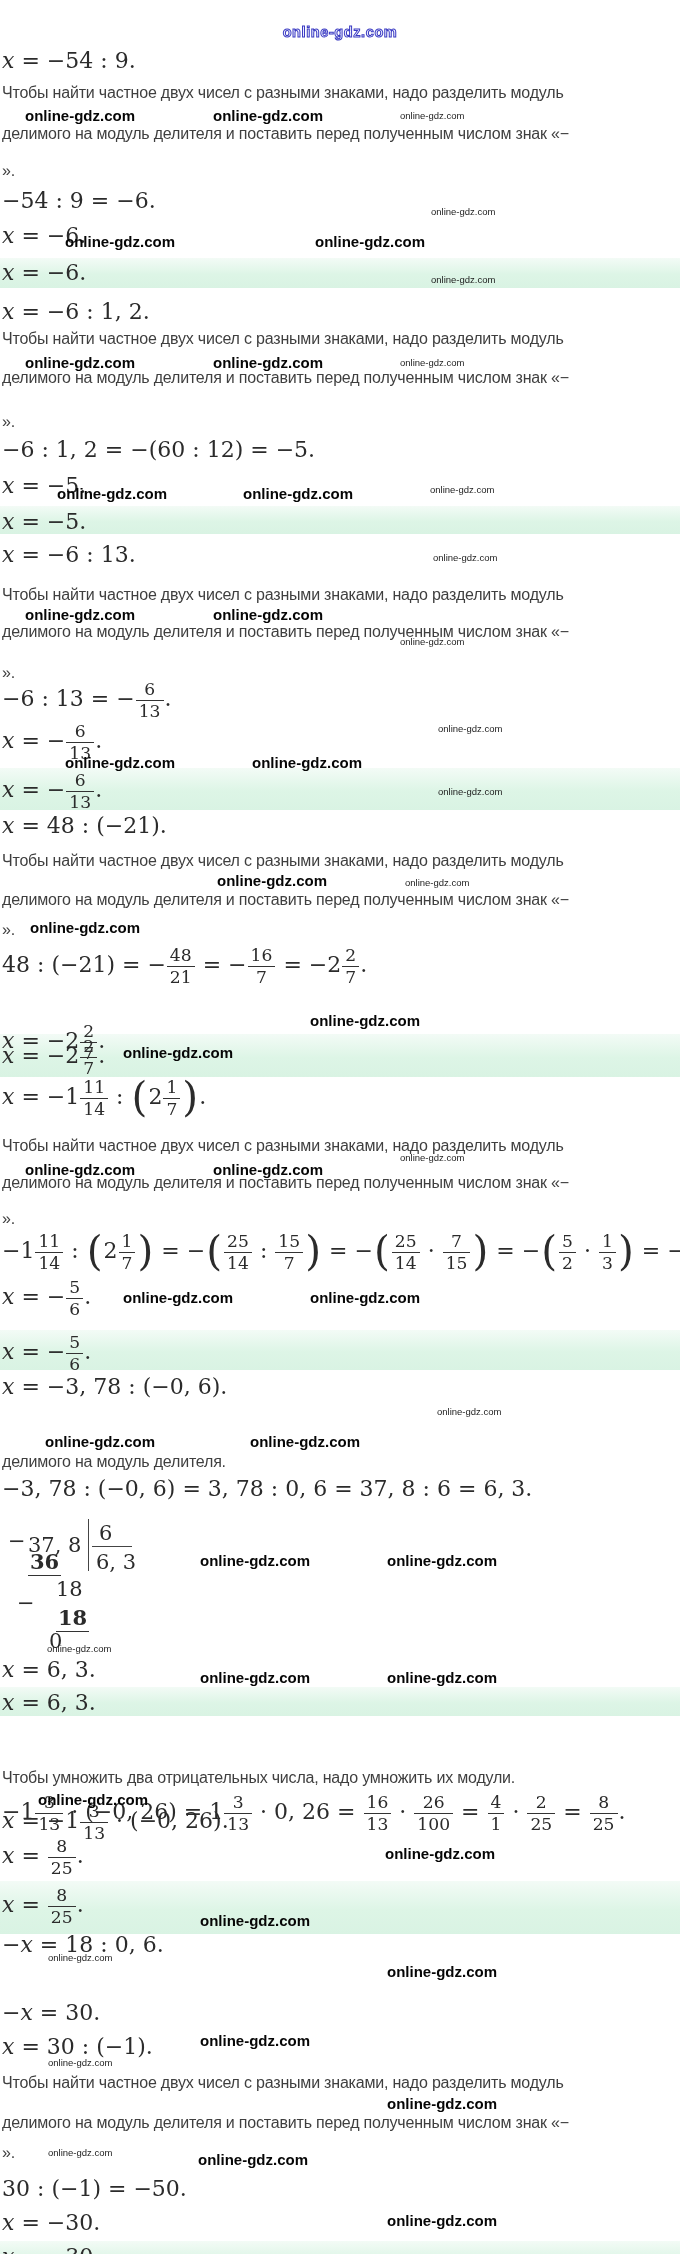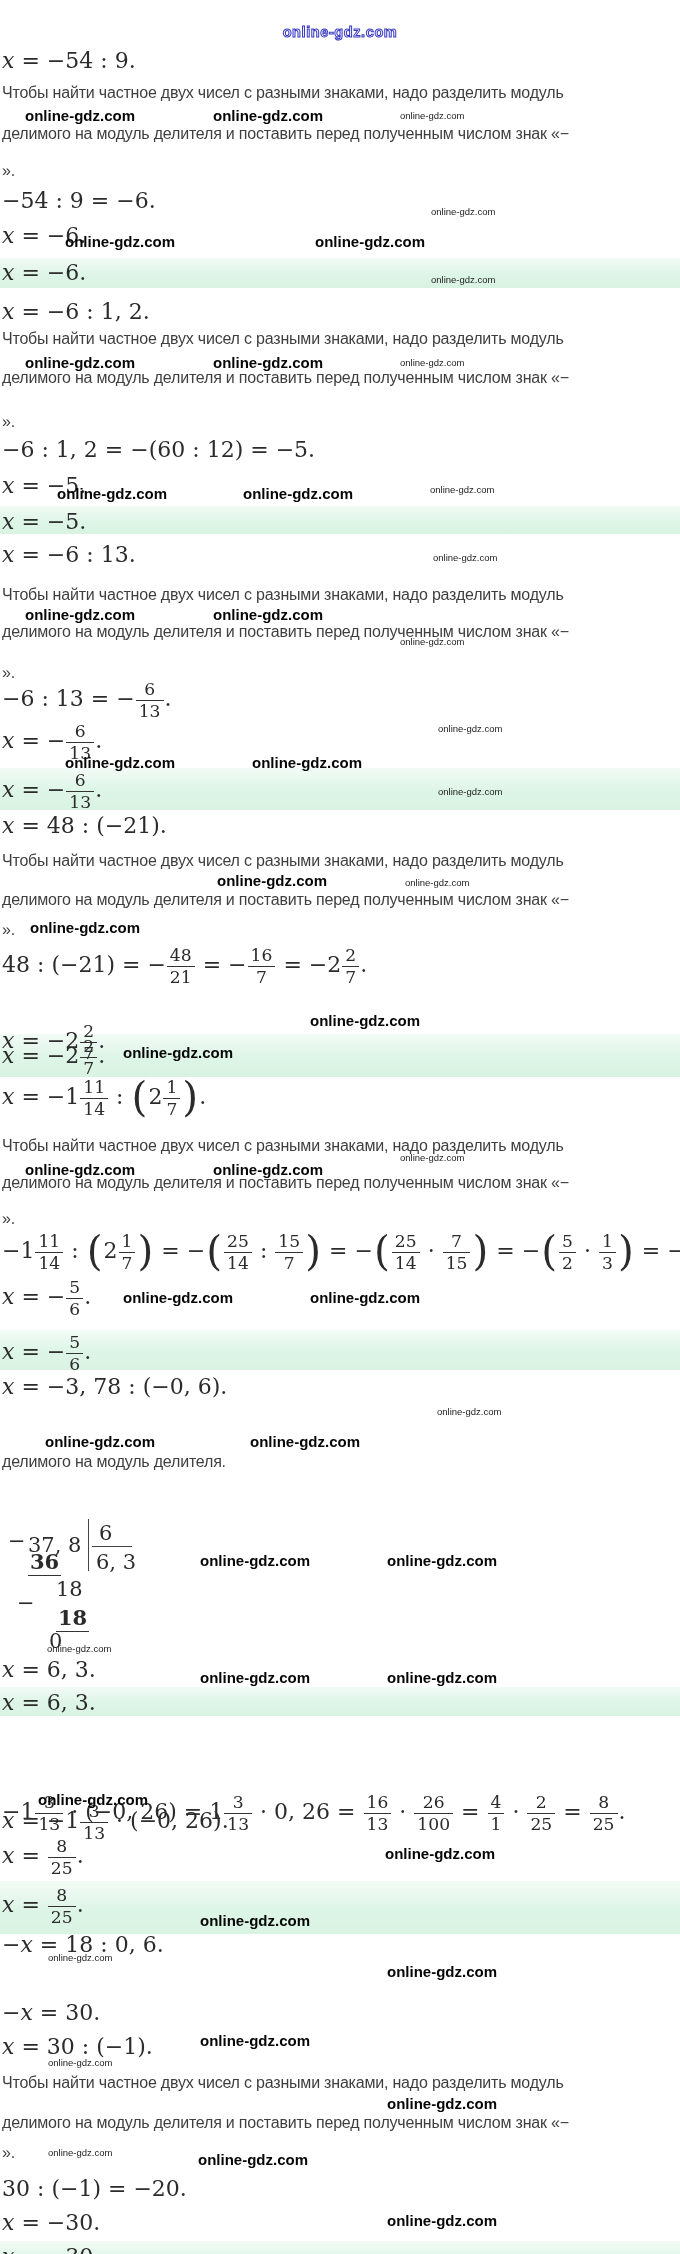--- a/index.html
+++ b/index.html
@@ -120,20 +120,21 @@
   <div class="math" style="top:1256px"><i>x</i> = −<span class="frac"><span class="num">5</span><span class="den">6</span></span>.</div>
   <span class="wm-b" style="left:123px;top:1268px">online-gdz.com</span>
   <span class="wm-b" style="left:310px;top:1268px">online-gdz.com</span>
   <div class="math" style="top:1311px"><i>x</i> = −<span class="frac"><span class="num">5</span><span class="den">6</span></span>.</div>
 
   <div class="math" style="top:1353px"><i>x</i> = −3, 78 : (−0, 6).</div>
   <span class="wm-s" style="left:437px;top:1385px">online-gdz.com</span>
   <span class="wm-b" style="left:45px;top:1412px">online-gdz.com</span>
   <span class="wm-b" style="left:250px;top:1412px">online-gdz.com</span>
   <div class="rule" style="top:1432px">делимого на модуль делителя.</div>
+  <div class="math" style="top:1455px">−3, 78 : (−0, 6) = 3, 78 : 0, 6 = 37, 8 : 6 = 6, 3.</div>
 
   <div class="ldiv">
     <span style="left:0;top:10px">−</span>
     <span style="left:20px;top:14px">37, 8</span>
     <span class="vbar"></span>
     <span style="left:91px;top:2px">6</span>
     <span class="hbar"></span>
     <span style="left:88px;top:31px">6, 3</span>
     <span class="u" style="left:20px;top:30px">36</span>
     <span style="left:9px;top:72px">−</span>
@@ -144,38 +145,39 @@
   <span class="wm-b" style="left:200px;top:1531px">online-gdz.com</span>
   <span class="wm-b" style="left:387px;top:1531px">online-gdz.com</span>
   <span class="wm-s" style="left:47px;top:1622px">online-gdz.com</span>
 
   <div class="math" style="top:1636px"><i>x</i> = 6, 3.</div>
   <span class="wm-b" style="left:200px;top:1648px">online-gdz.com</span>
   <span class="wm-b" style="left:387px;top:1648px">online-gdz.com</span>
   <div class="math" style="top:1669px"><i>x</i> = 6, 3.</div>
 
   <div class="math" style="top:1780px"><i>x</i> = −1<span class="frac"><span class="num">3</span><span class="den">13</span></span> · (−0, 26).</div>
+  <div class="rule" style="top:1748px">Чтобы умножить два отрицательных числа, надо умножить их модули.</div>
   <div class="math" style="top:1771px">−1<span class="frac"><span class="num">3</span><span class="den">13</span></span> · (−0, 26) = 1<span class="frac"><span class="num">3</span><span class="den">13</span></span> · 0, 26 = <span class="frac"><span class="num">16</span><span class="den">13</span></span> · <span class="frac"><span class="num">26</span><span class="den">100</span></span> = <span class="frac"><span class="num">4</span><span class="den">1</span></span> · <span class="frac"><span class="num">2</span><span class="den">25</span></span> = <span class="frac"><span class="num">8</span><span class="den">25</span></span>.</div>
   <span class="wm-b" style="left:38px;top:1770px">online-gdz.com</span>
   <div class="math" style="top:1815px"><i>x</i> = <span class="frac"><span class="num">8</span><span class="den">25</span></span>.</div>
   <span class="wm-b" style="left:385px;top:1824px">online-gdz.com</span>
   <div class="math" style="top:1864px"><i>x</i> = <span class="frac"><span class="num">8</span><span class="den">25</span></span>.</div>
   <span class="wm-b" style="left:200px;top:1891px">online-gdz.com</span>
 
   <div class="math" style="top:1911px">−<i>x</i> = 18 : 0, 6.</div>
   <span class="wm-s" style="left:48px;top:1931px">online-gdz.com</span>
   <span class="wm-b" style="left:387px;top:1942px">online-gdz.com</span>
   <div class="math" style="top:1979px">−<i>x</i> = 30.</div>
   <div class="math" style="top:2013px"><i>x</i> = 30 : (−1).</div>
   <span class="wm-b" style="left:200px;top:2011px">online-gdz.com</span>
   <span class="wm-s" style="left:48px;top:2036px">online-gdz.com</span>
   <div class="rule" style="top:2053px">Чтобы найти частное двух чисел с разными знаками, надо разделить модуль</div>
   <span class="wm-b" style="left:387px;top:2074px">online-gdz.com</span>
   <div class="rule" style="top:2093px">делимого на модуль делителя и поставить перед полученным числом знак «−</div>
   <div class="rule" style="top:2123px">».</div>
   <span class="wm-s" style="left:48px;top:2126px">online-gdz.com</span>
   <span class="wm-b" style="left:198px;top:2130px">online-gdz.com</span>
-  <div class="math" style="top:2155px">30 : (−1) = −20.</div>
+  <div class="math" style="top:2155px">30 : (−1) = −50.</div>
   <div class="math" style="top:2189px"><i>x</i> = −30.</div>
   <span class="wm-b" style="left:387px;top:2191px">online-gdz.com</span>
   <div class="math" style="top:2223px"><i>x</i> = −30.</div>
 
 </div>
 
 </body></html>

